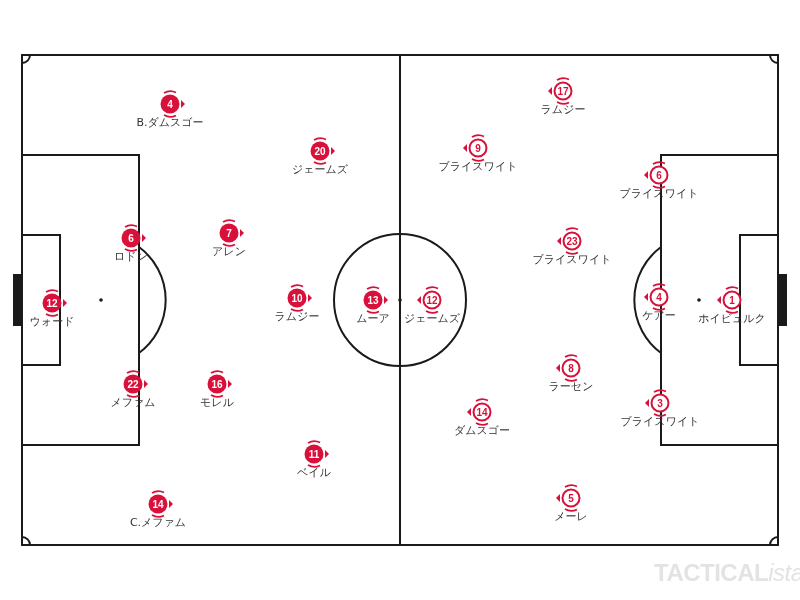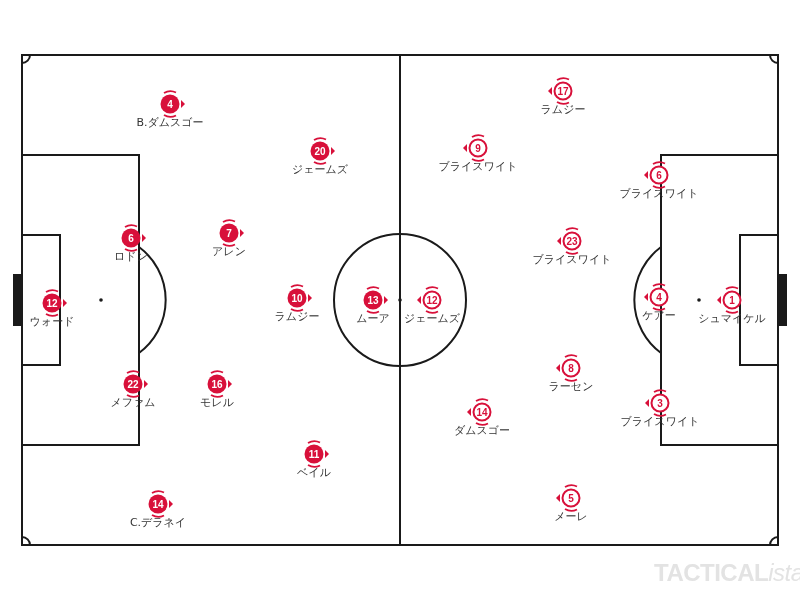--- a/index.html
+++ b/index.html
@@ -145,21 +145,21 @@
       <div class="label">ベイル</div>
     </div>
     <div class="player" style="left: 158px; top: 504px;">
       <svg class="marker" viewBox="0 0 32 32" width="32" height="32">
         <path d="M10 5 A12.5 12.5 0 0 1 22 4.5" fill="none" stroke="#d8103a" stroke-width="1.8"></path>
                 <path d="M10 27 A12.5 12.5 0 0 0 22 27.5" fill="none" stroke="#d8103a" stroke-width="1.8"></path>
         <circle cx="16" cy="16" r="9.5" fill="#d8103a"></circle>
         <polygon points="27,12 31,16 27,20" fill="#d8103a"></polygon>
         <text class="num" x="16" y="19.5" text-anchor="middle" fill="#fff">14</text>
       </svg>
-      <div class="label">C.デラネイ</div>
+      <div class="label">C.メファム</div>
     </div>
     <div class="player" style="left: 563px; top: 91px;">
       <svg class="marker" viewBox="0 0 32 32" width="32" height="32">
         <path d="M10 5 A12.5 12.5 0 0 1 22 4.5" fill="none" stroke="#d8103a" stroke-width="1.8"></path>
                 <path d="M10 27 A12.5 12.5 0 0 0 22 27.5" fill="none" stroke="#d8103a" stroke-width="1.8"></path>
         <circle cx="16" cy="16" r="8.5" fill="#fff" stroke="#d8103a" stroke-width="2"></circle>
         <polygon points="5,12 1,16 5,20" fill="#d8103a"></polygon>
         <text class="num" x="16" y="19.5" text-anchor="middle" fill="#d8103a">17</text>
       </svg>
       <div class="label">ラムジー</div>
@@ -215,21 +215,21 @@
       <div class="label">ケアー</div>
     </div>
     <div class="player" style="left: 732px; top: 300px;">
       <svg class="marker" viewBox="0 0 32 32" width="32" height="32">
         <path d="M10 5 A12.5 12.5 0 0 1 22 4.5" fill="none" stroke="#d8103a" stroke-width="1.8"></path>
                 <path d="M10 27 A12.5 12.5 0 0 0 22 27.5" fill="none" stroke="#d8103a" stroke-width="1.8"></path>
         <circle cx="16" cy="16" r="8.5" fill="#fff" stroke="#d8103a" stroke-width="2"></circle>
         <polygon points="5,12 1,16 5,20" fill="#d8103a"></polygon>
         <text class="num" x="16" y="19.5" text-anchor="middle" fill="#d8103a">1</text>
       </svg>
-      <div class="label">シュマイケル</div>
+      <div class="label">ホイビュルク</div>
     </div>
     <div class="player" style="left: 571px; top: 368px;">
       <svg class="marker" viewBox="0 0 32 32" width="32" height="32">
         <path d="M10 5 A12.5 12.5 0 0 1 22 4.5" fill="none" stroke="#d8103a" stroke-width="1.8"></path>
                 <path d="M10 27 A12.5 12.5 0 0 0 22 27.5" fill="none" stroke="#d8103a" stroke-width="1.8"></path>
         <circle cx="16" cy="16" r="8.5" fill="#fff" stroke="#d8103a" stroke-width="2"></circle>
         <polygon points="5,12 1,16 5,20" fill="#d8103a"></polygon>
         <text class="num" x="16" y="19.5" text-anchor="middle" fill="#d8103a">8</text>
       </svg>
       <div class="label">ラーセン</div>

